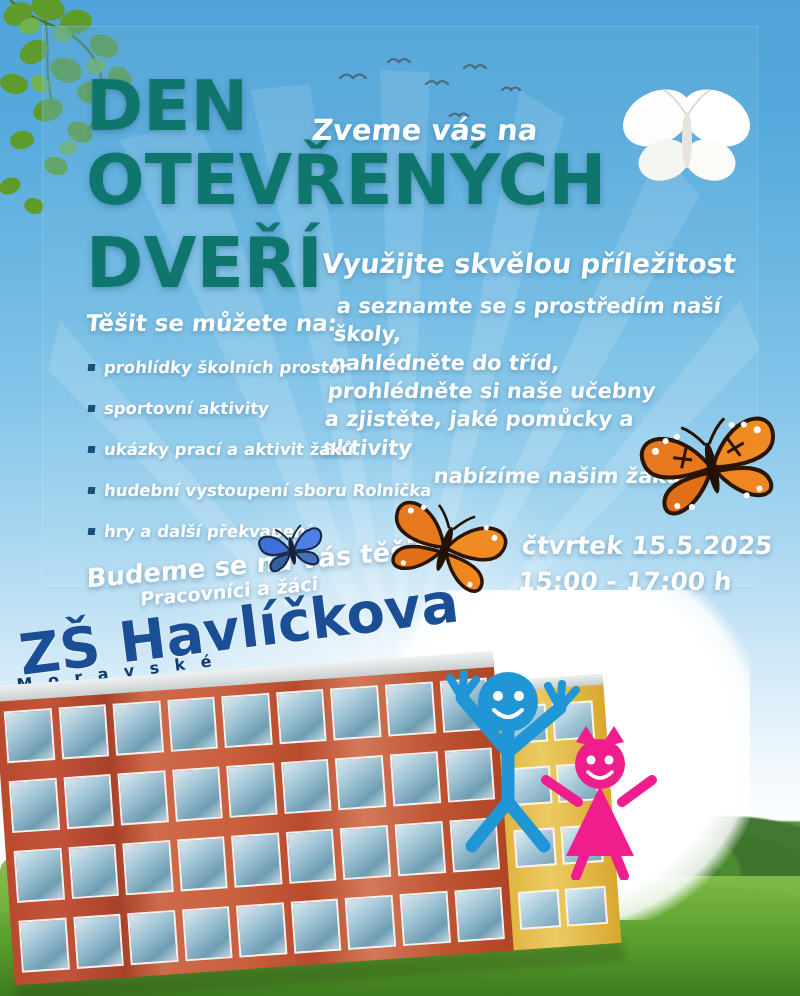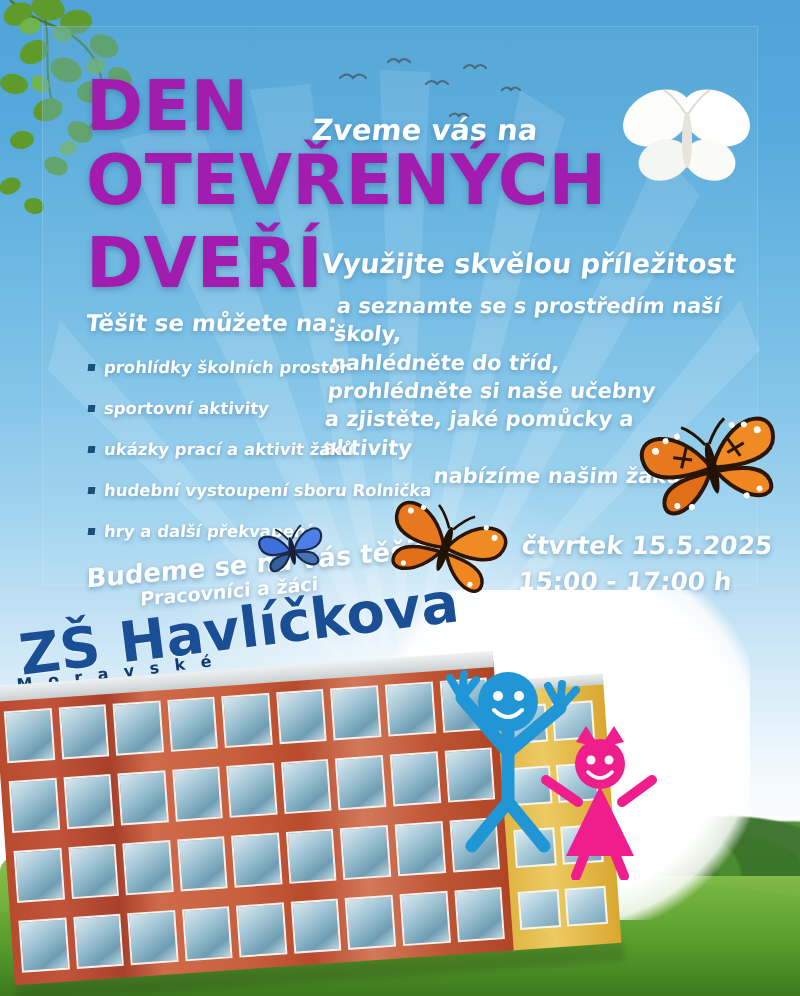--- a/index.html
+++ b/index.html
@@ -100,21 +100,21 @@
     background: linear-gradient(to bottom, rgba(96,170,215,0.42) 0%, rgba(120,190,228,0.34) 40%, rgba(160,212,238,0.22) 75%, rgba(200,230,246,0.10) 100%);
     box-shadow: 0 0 0 1px rgba(255,255,255,0.15) inset;
   }
 
   
   .headline {
     position: absolute;
     left: 86px;
     top: 74px;
     width: 560px;
-    color: #a21caf;
+    color: #0f766e;
     font-family: "DejaVu Sans", sans-serif;
     font-weight: bold;
     font-size: 69px;
     line-height: 0.95;
     letter-spacing: 0px;
     text-shadow: 0 2px 6px rgba(40,90,130,0.45);
   }
   .headline .l1 { display:block; }
   .headline .l2 { display:block; margin-top: 8px; }
   .headline .l3 { display:block; margin-top: 18px; }

